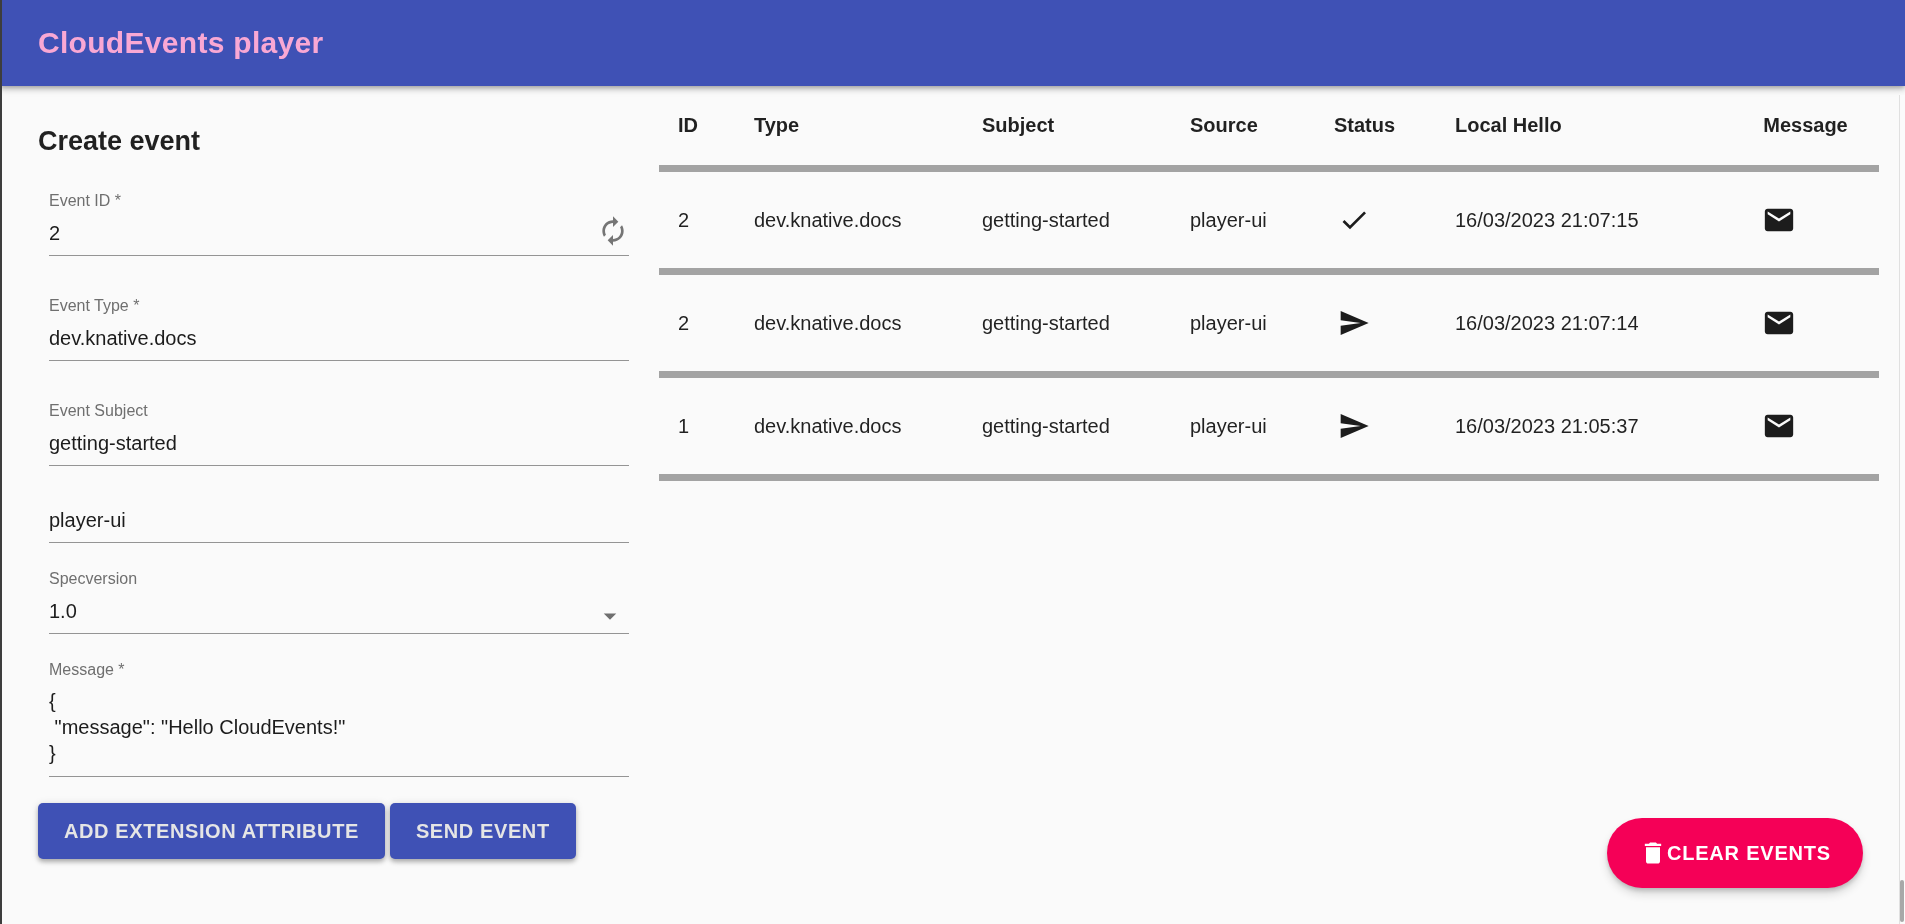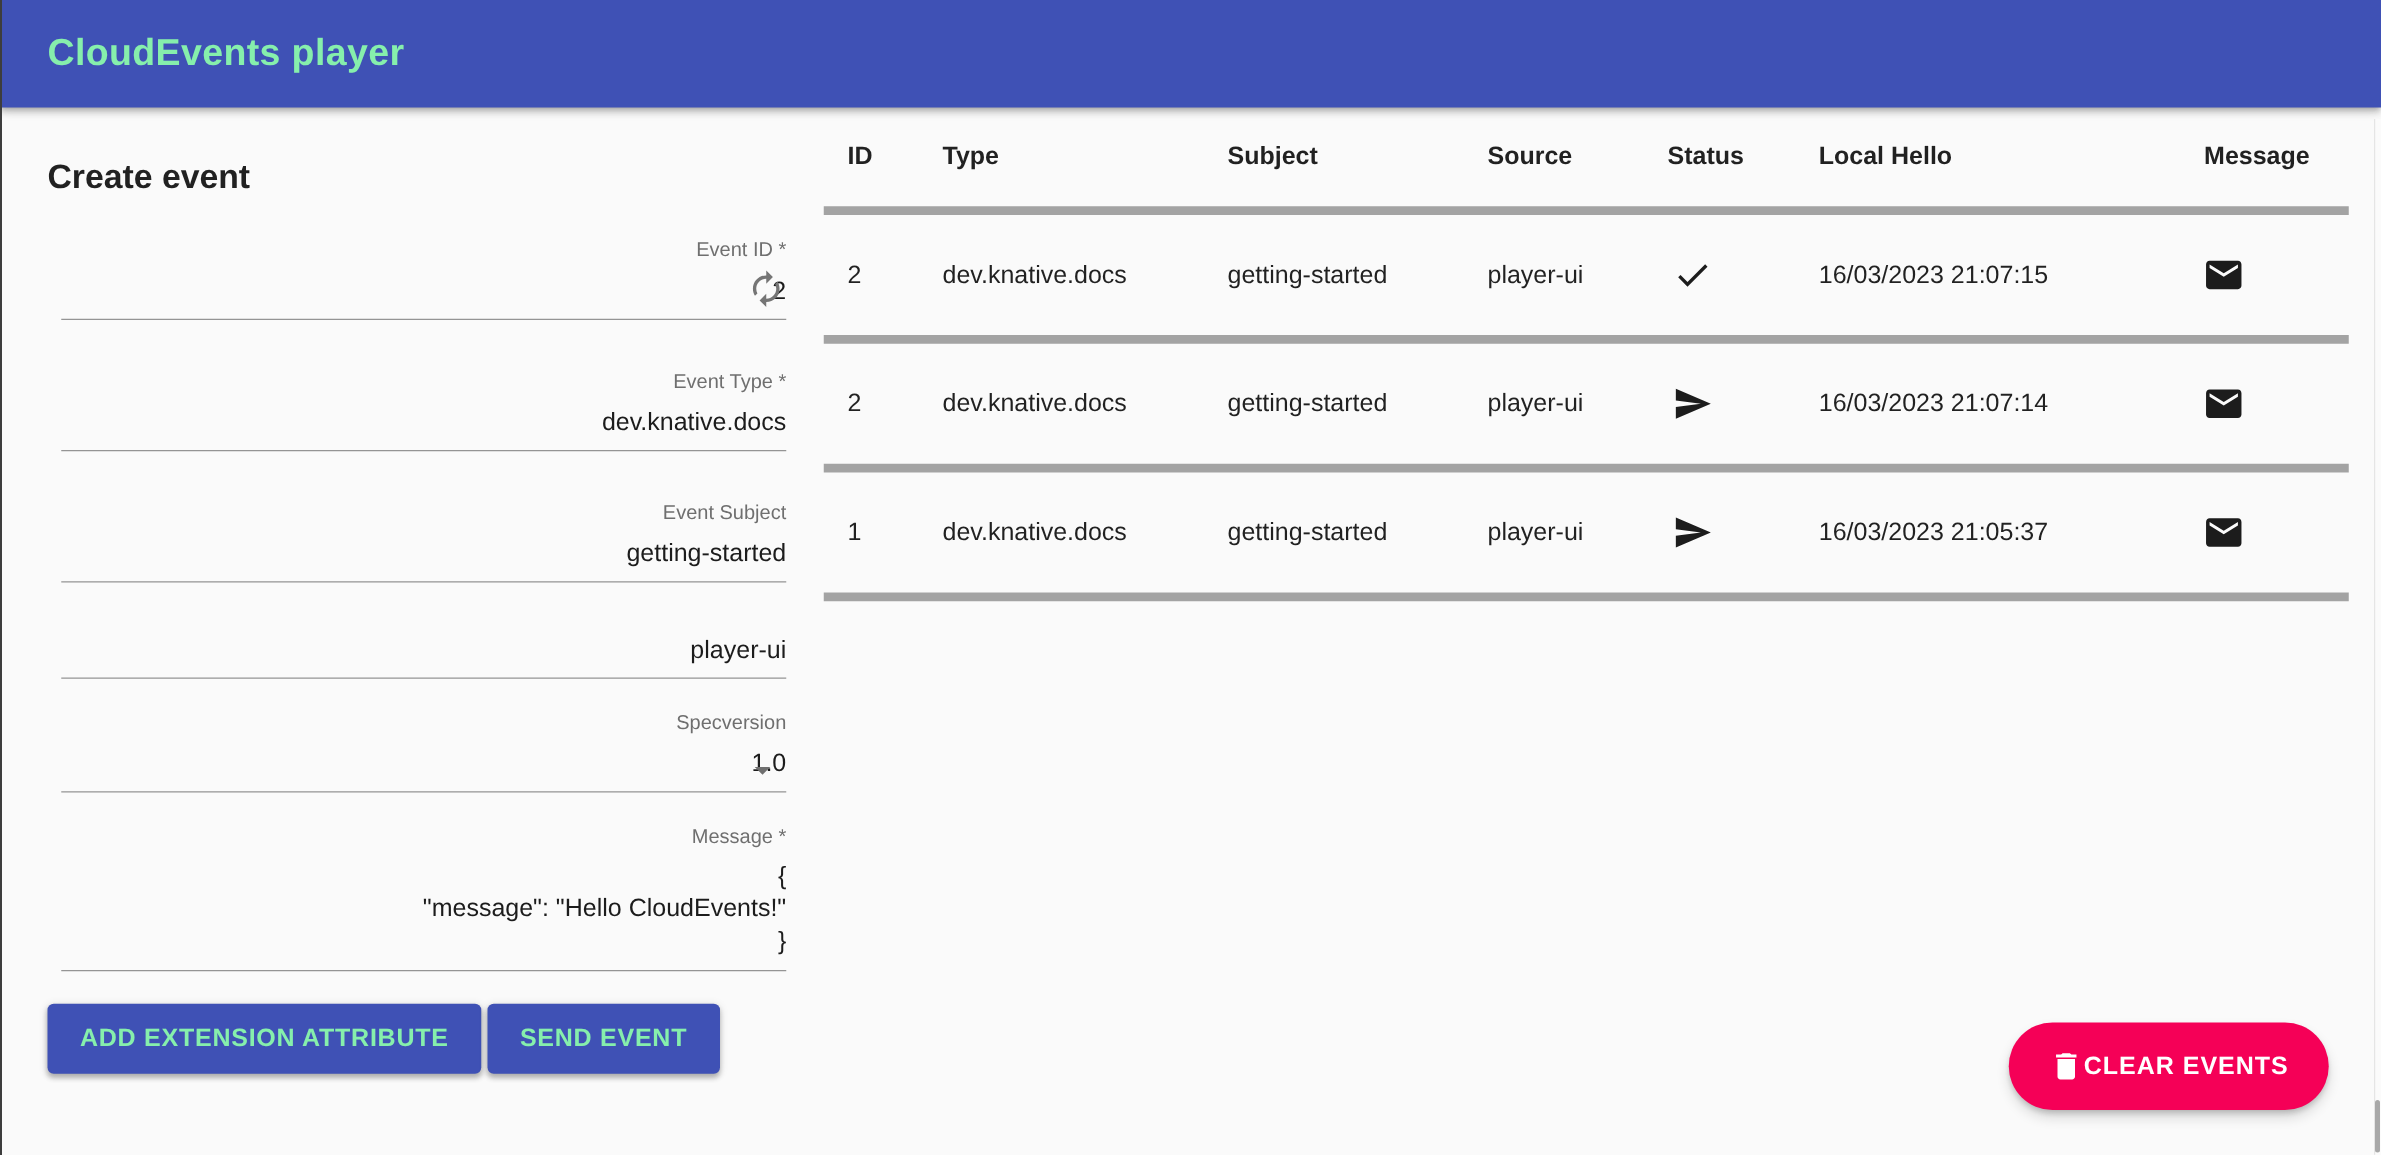--- a/index.html
+++ b/index.html
@@ -14,45 +14,45 @@
   
   .window-edge { position: fixed; left: 0; top: 0; bottom: 0; width: 2px; background: #3d3d3d; z-index: 50; }
 
   
   .appbar {
     height: 86px; background: #3f51b5;
     display: flex; align-items: center; padding: 0 38px;
     box-shadow: 0 2px 4px -1px rgba(0,0,0,.2), 0 4px 5px 0 rgba(0,0,0,.14), 0 1px 10px 0 rgba(0,0,0,.12);
     position: relative; z-index: 10;
   }
-  .appbar h1 { margin: 0; color: #86efac; font-size: 30px; font-weight: 700; letter-spacing: .3px; }
+  .appbar h1 { margin: 0; color: #f9a8d4; font-size: 30px; font-weight: 700; letter-spacing: .3px; }
 
   .content { display: flex; align-items: flex-start; }
 
   
   .form-panel { flex: none; width: 629px; padding-left: 38px; }
   h2.section-title { font-size: 27px; font-weight: 700; margin: 40px 0 0 0; color: rgba(0,0,0,.87); }
 
   .fields { margin-left: 11px; width: 580px; margin-top: 34px; }
-  .field { position: relative; margin-bottom: 40px; text-align: right; }
+  .field { position: relative; margin-bottom: 40px; }
   .field.tight { margin-bottom: 26px; }
   .field label { display: block; font-size: 16px; line-height: 20px; color: #6f6f6f; }
   .field .value {
     margin-top: 8px; font-size: 20px; line-height: 28px; color: #1c1c1c;
     padding-bottom: 8px; border-bottom: 1px solid #949494; cursor: text;
   }
   .field .value.multiline { white-space: pre-wrap; line-height: 26px; padding-bottom: 10px; }
   .trailing-icon { position: absolute; right: 0; top: 24px; width: 32px; height: 32px; cursor: pointer; }
   .caret-icon { position: absolute; right: 4px; top: 32px; width: 30px; height: 30px; cursor: pointer; }
 
   .form-buttons { margin-top: 14px; display: flex; }
   .btn {
     display: inline-flex; align-items: center; justify-content: center;
     height: 56px; padding: 0 26px; margin-right: 5px;
-    background: #3f51b5; color: #86efac; border: none; border-radius: 5px;
+    background: #3f51b5; color: #e5e5e5; border: none; border-radius: 5px;
     font-family: inherit; font-size: 20px; font-weight: 700; letter-spacing: .6px;
     box-shadow: 0 3px 4px rgba(0,0,0,.25), 0 1px 8px rgba(0,0,0,.12);
     cursor: pointer;
   }
 
   
   .activity-panel { margin-left: 30px; width: 1220px; }
   .table { width: 100%; }
   .trow, .thead { display: flex; align-items: center; border-bottom: 7px solid #a3a3a3; }
   .thead { height: 86px; font-weight: 700; }

